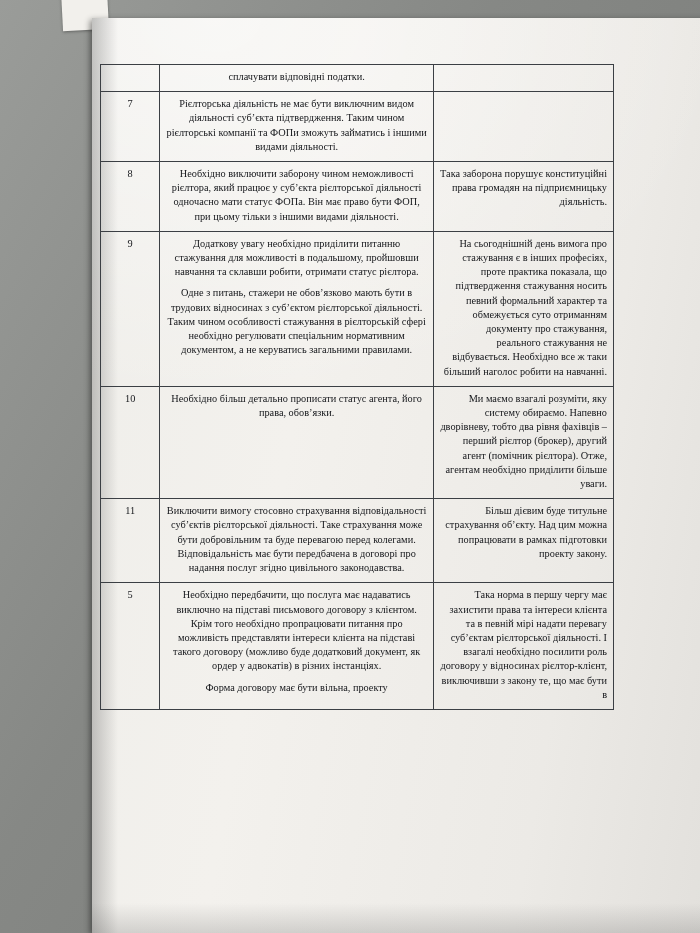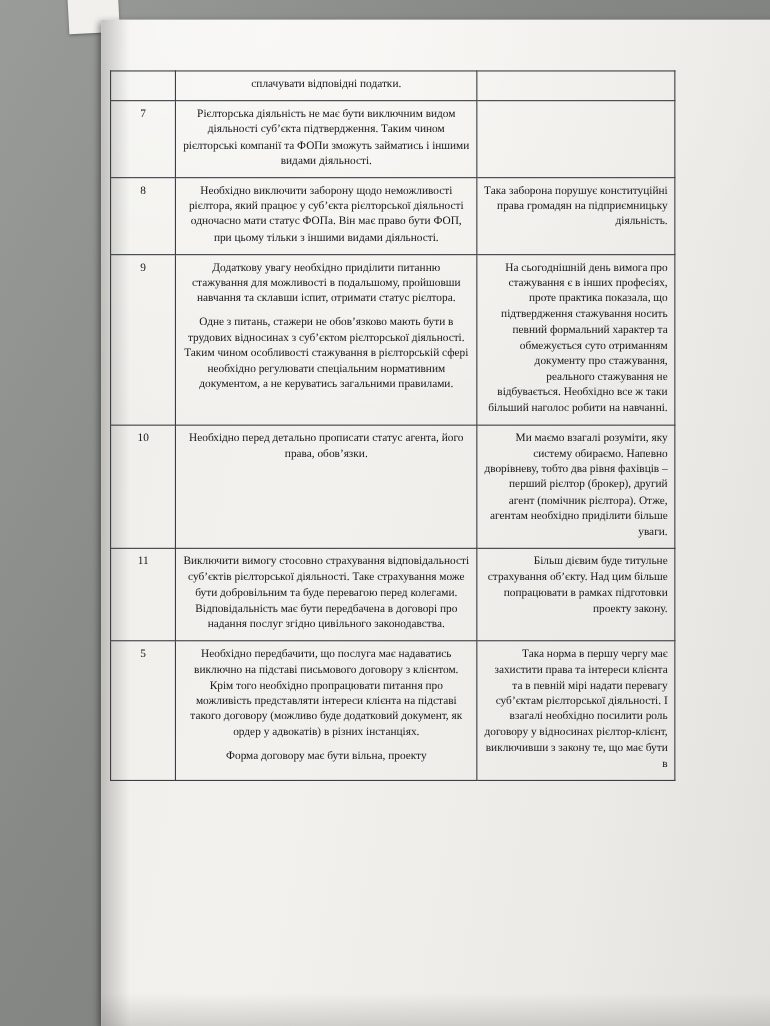--- a/index.html
+++ b/index.html
@@ -126,55 +126,55 @@
             <p>Рієлторська діяльність не має бути виключним видом діяльності суб’єкта підтвердження. Таким чином рієлторські компанії та ФОПи зможуть займатись і іншими видами діяльності.</p>
           </td>
           <td class="col-note">
             <p></p>
           </td>
         </tr>
 
         <tr>
           <td class="col-num">8</td>
           <td class="col-main">
-            <p>Необхідно виключити заборону щодо неможливості рієлтора, який працює у суб’єкта рієлторської діяльності одночасно мати статус ФОПа. Він має право бути ФОП, при цьому тільки з іншими видами діяльності.</p>
+            <p>Необхідно виключити заборону чином неможливості рієлтора, який працює у суб’єкта рієлторської діяльності одночасно мати статус ФОПа. Він має право бути ФОП, при цьому тільки з іншими видами діяльності.</p>
           </td>
           <td class="col-note">
             <p>Така заборона порушує конституційні права громадян на підприємницьку діяльність.</p>
           </td>
         </tr>
 
         <tr>
           <td class="col-num">9</td>
           <td class="col-main">
-            <p>Додаткову увагу необхідно приділити питанню стажування для можливості в подальшому, пройшовши навчання та склавши іспит, отримати статус рієлтора.</p>
+            <p>Додаткову увагу необхідно приділити питанню стажування для можливості в подальшому, пройшовши навчання та склавши робити, отримати статус рієлтора.</p>
             <p>Одне з питань, стажери не обов’язково мають бути в трудових відносинах з суб’єктом рієлторської діяльності. Таким чином особливості стажування в рієлторській сфері необхідно регулювати спеціальним нормативним документом, а не керуватись загальними правилами.</p>
           </td>
           <td class="col-note">
             <p>На сьогоднішній день вимога про стажування є в інших професіях, проте практика показала, що підтвердження стажування носить певний формальний характер та обмежується суто отриманням документу про стажування, реального стажування не відбувається. Необхідно все ж таки більший наголос робити на навчанні.</p>
           </td>
         </tr>
 
         <tr>
           <td class="col-num">10</td>
           <td class="col-main">
-            <p>Необхідно перед детально прописати статус агента, його права, обов’язки.</p>
+            <p>Необхідно більш детально прописати статус агента, його права, обов’язки.</p>
           </td>
           <td class="col-note">
             <p>Ми маємо взагалі розуміти, яку систему обираємо. Напевно дворівневу, тобто два рівня фахівців – перший рієлтор (брокер), другий агент (помічник рієлтора). Отже, агентам необхідно приділити більше уваги.</p>
           </td>
         </tr>
 
         <tr>
           <td class="col-num">11</td>
           <td class="col-main">
             <p>Виключити вимогу стосовно страхування відповідальності суб’єктів рієлторської діяльності. Таке страхування може бути добровільним та буде перевагою перед колегами. Відповідальність має бути передбачена в договорі про надання послуг згідно цивільного законодавства.</p>
           </td>
           <td class="col-note">
-            <p>Більш дієвим буде титульне страхування об’єкту. Над цим більше попрацювати в рамках підготовки проекту закону.</p>
+            <p>Більш дієвим буде титульне страхування об’єкту. Над цим можна попрацювати в рамках підготовки проекту закону.</p>
           </td>
         </tr>
 
         <tr>
           <td class="col-num">5</td>
           <td class="col-main">
             <p>Необхідно передбачити, що послуга має надаватись виключно на підставі письмового договору з клієнтом. Крім того необхідно пропрацювати питання про можливість представляти інтереси клієнта на підставі такого договору (можливо буде додатковий документ, як ордер у адвокатів) в різних інстанціях.</p>
             <p>Форма договору має бути вільна, проекту</p>
           </td>
           <td class="col-note">

